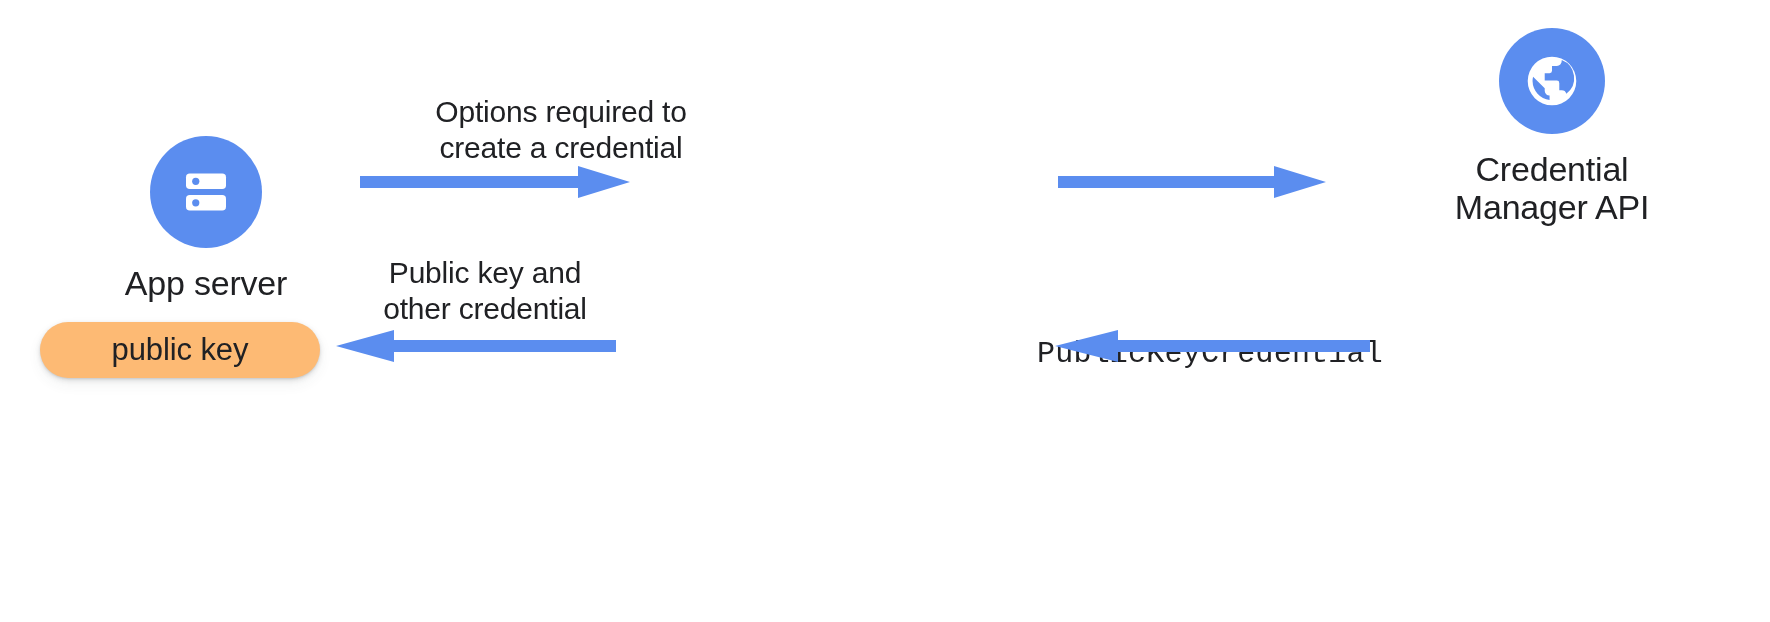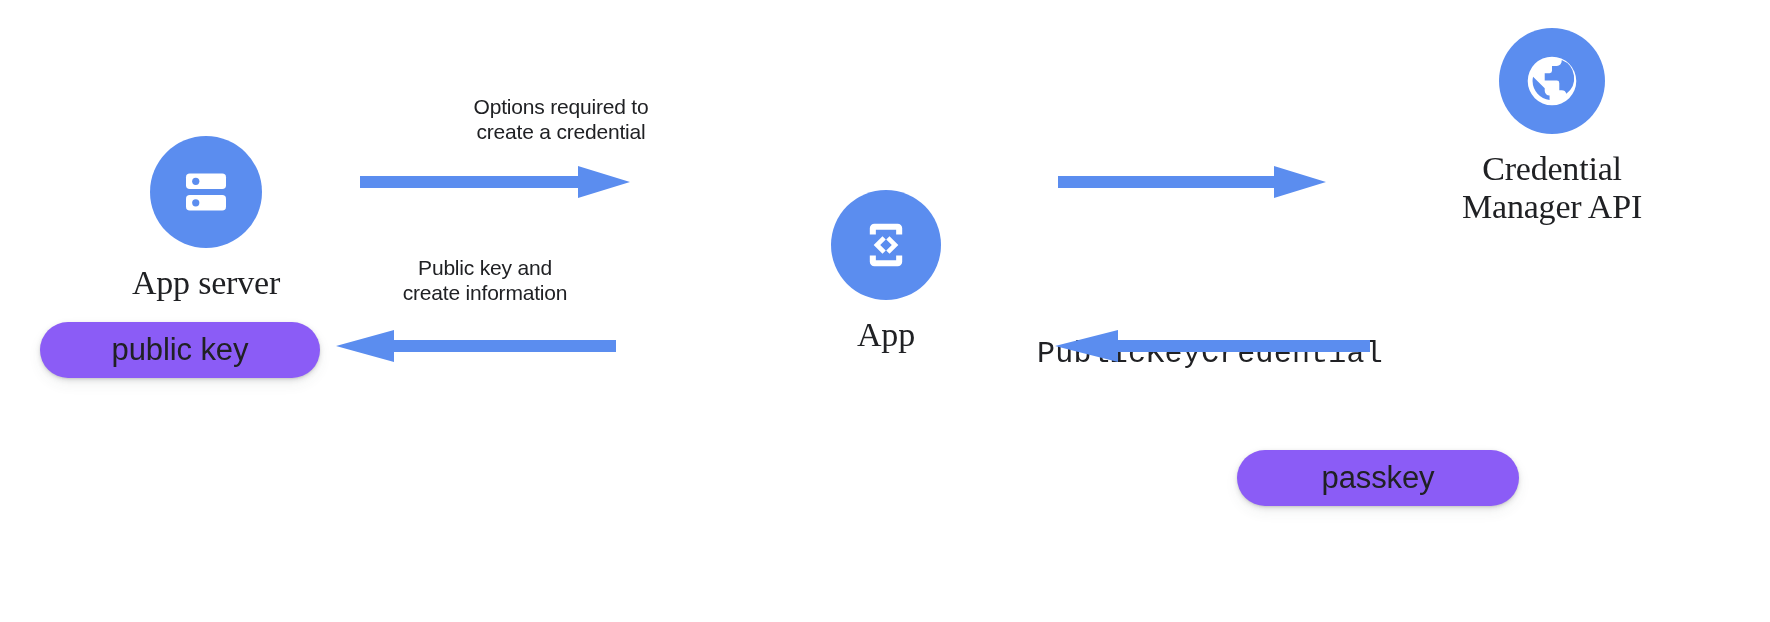--- a/index.html
+++ b/index.html
@@ -20,21 +20,20 @@
     background: #ffffff;
     overflow: hidden;
   }
 
   
   .node {
     position: absolute;
     display: flex;
     flex-direction: column;
     align-items: center;
-    font-family: Liberation Serif, serif;
   }
   .circle {
     border-radius: 50%;
     background: #5b8def;
     display: flex;
     align-items: center;
     justify-content: center;
     flex: none;
   }
   .node-label {
@@ -47,40 +46,40 @@
     color: #202124;
     white-space: pre-line;
   }
 
   
   .pill {
     position: absolute;
     display: flex;
     align-items: center;
     justify-content: center;
-    background: #8b5cf6;
+    background: #fdba74;
     border-radius: 999px;
     box-shadow: 0 2px 5px rgba(60,64,67,.16), 0 1px 2px rgba(60,64,67,.12),
                 0 6px 14px rgba(60,64,67,.07);
     font-size: 31px;
     letter-spacing: -0.1px;
     color: #202124;
   }
 
   
   .arrow {
     position: absolute;
   }
   .arrow svg { display: block; }
 
   
   .arrow-label {
     position: absolute;
     text-align: center;
-    font-size: 21px;
+    font-size: 30px;
     line-height: 1.2;
     letter-spacing: -0.2px;
     color: #202124;
     white-space: pre-line;
   }
   .arrow-label.mono {
     font-family: "Liberation Mono", "DejaVu Sans Mono", monospace;
     font-size: 30px;
     letter-spacing: 0.2px;
   }
@@ -97,60 +96,44 @@
         <circle cx="7.9" cy="7.7" r="1.45" fill="#5b8def"></circle>
         <rect x="4" y="13.2" width="16" height="6.2" rx="1.5" fill="#ffffff"></rect>
         <circle cx="7.9" cy="16.3" r="1.45" fill="#5b8def"></circle>
       </svg>
     </div>
     <div class="node-label">App server</div>
   </div>
 
   <div class="pill" style="left:40px; top:322px; width:280px; height:56px;">public key</div>
 
-  <div class="node" style="left:824px; top:190px; width:124px;">
-    <div class="circle" style="width:110px; height:110px;">
-      <svg width="58" height="58" viewBox="0 0 24 24" aria-hidden="true">
-
-        <path d="M7.2 3.2h9.6a1.9 1.9 0 0 1 1.9 1.9v2.6h-2.5V5.7H7.8v2.0H5.3V5.1a1.9 1.9 0 0 1 1.9-1.9z" fill="#ffffff"></path>
-
-        <path d="M5.3 16.3h2.5v2.0h8.4v-2.0h2.5v2.6a1.9 1.9 0 0 1-1.9 1.9H7.2a1.9 1.9 0 0 1-1.9-1.9z" fill="#ffffff"></path>
-
-        <path d="M10.55 8.35 6.9 12l3.65 3.65 1.35-1.35L9.6 12l2.3-2.3z" fill="#ffffff"></path>
-
-        <path d="M13.45 8.35 12.1 9.7l2.3 2.3-2.3 2.3 1.35 1.35L17.1 12z" fill="#ffffff"></path>
-      </svg>
-    </div>
-    <div class="node-label">App</div>
-  </div>
 
   <div class="node" style="left:1430px; top:28px; width:244px;">
     <div class="circle" style="width:106px; height:106px;">
       <svg width="62" height="62" viewBox="0 0 24 24" aria-hidden="true">
         <path fill="#ffffff" d="M12 2.6A9.4 9.4 0 1 0 21.4 12 9.41 9.41 0 0 0 12 2.6zm-.94 16.73a7.54 7.54 0 0 1-6.59-7.33 7.45 7.45 0 0 1 .2-1.69l4.51 4.51v.94a1.88 1.88 0 0 0 1.88 1.88zm6.49-2.39a1.86 1.86 0 0 0-1.79-1.35h-.94v-2.82a.94.94 0 0 0-.94-.94H9.18V9h1.88a.94.94 0 0 0 .94-.94V6.18h1.88a1.88 1.88 0 0 0 1.88-1.88v-.39a7.52 7.52 0 0 1 1.79 13.03z"></path>
       </svg>
     </div>
     <div class="node-label">Credential
 Manager API</div>
   </div>
 
 
-  <div class="pill" style="left:1237px; top:450px; width:282px; height:56px;">passkey</div>
 
   <div class="arrow-label" style="left:336px; top:94px; width:450px;">Options required to
 create a credential</div>
   <div class="arrow" style="left:360px; top:164px;">
     <svg width="270" height="36" viewBox="0 0 270 36" aria-hidden="true">
       <rect x="0" y="12" width="225" height="12" fill="#5b8def"></rect>
       <polygon points="218,2 270,18 218,34" fill="#5b8def"></polygon>
     </svg>
   </div>
 
   <div class="arrow-label" style="left:330px; top:255px; width:310px;">Public key and
-create information</div>
+other credential</div>
   <div class="arrow" style="left:336px; top:328px;">
     <svg width="280" height="36" viewBox="0 0 280 36" aria-hidden="true">
       <rect x="52" y="12" width="228" height="12" fill="#5b8def"></rect>
       <polygon points="58,2 58,34 0,18" fill="#5b8def"></polygon>
     </svg>
   </div>
 
   <div class="arrow" style="left:1058px; top:164px;">
     <svg width="268" height="36" viewBox="0 0 268 36" aria-hidden="true">
       <rect x="0" y="12" width="223" height="12" fill="#5b8def"></rect>

